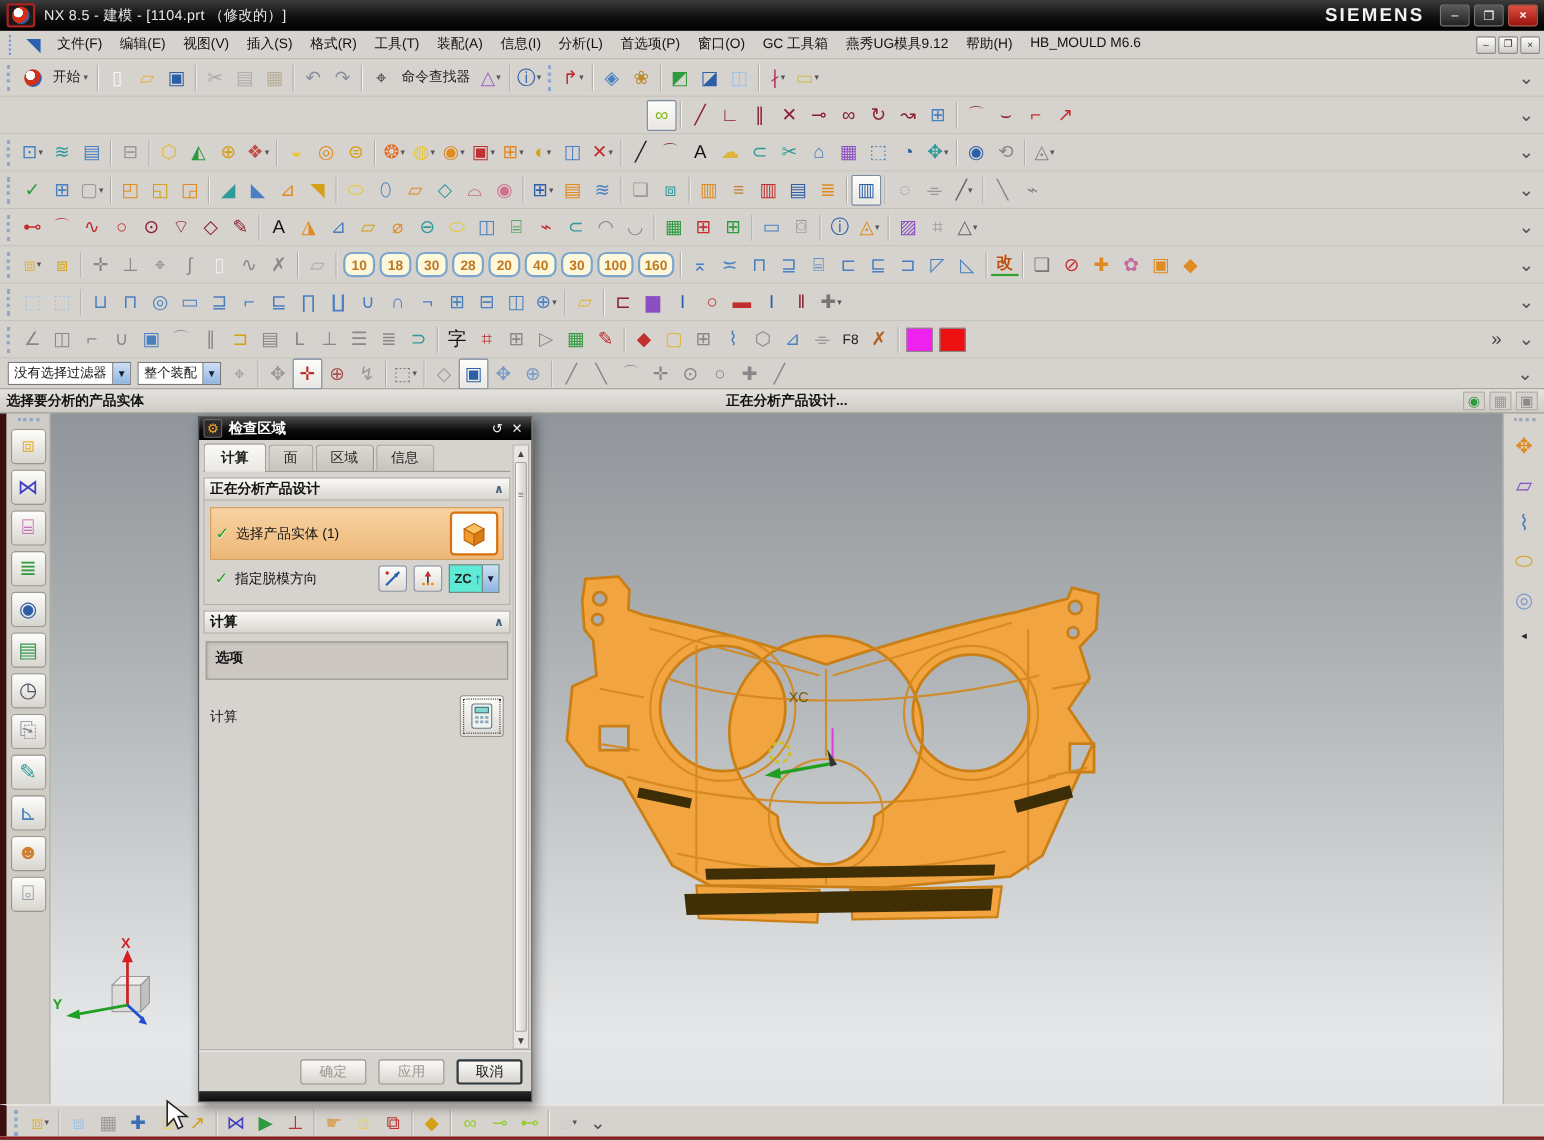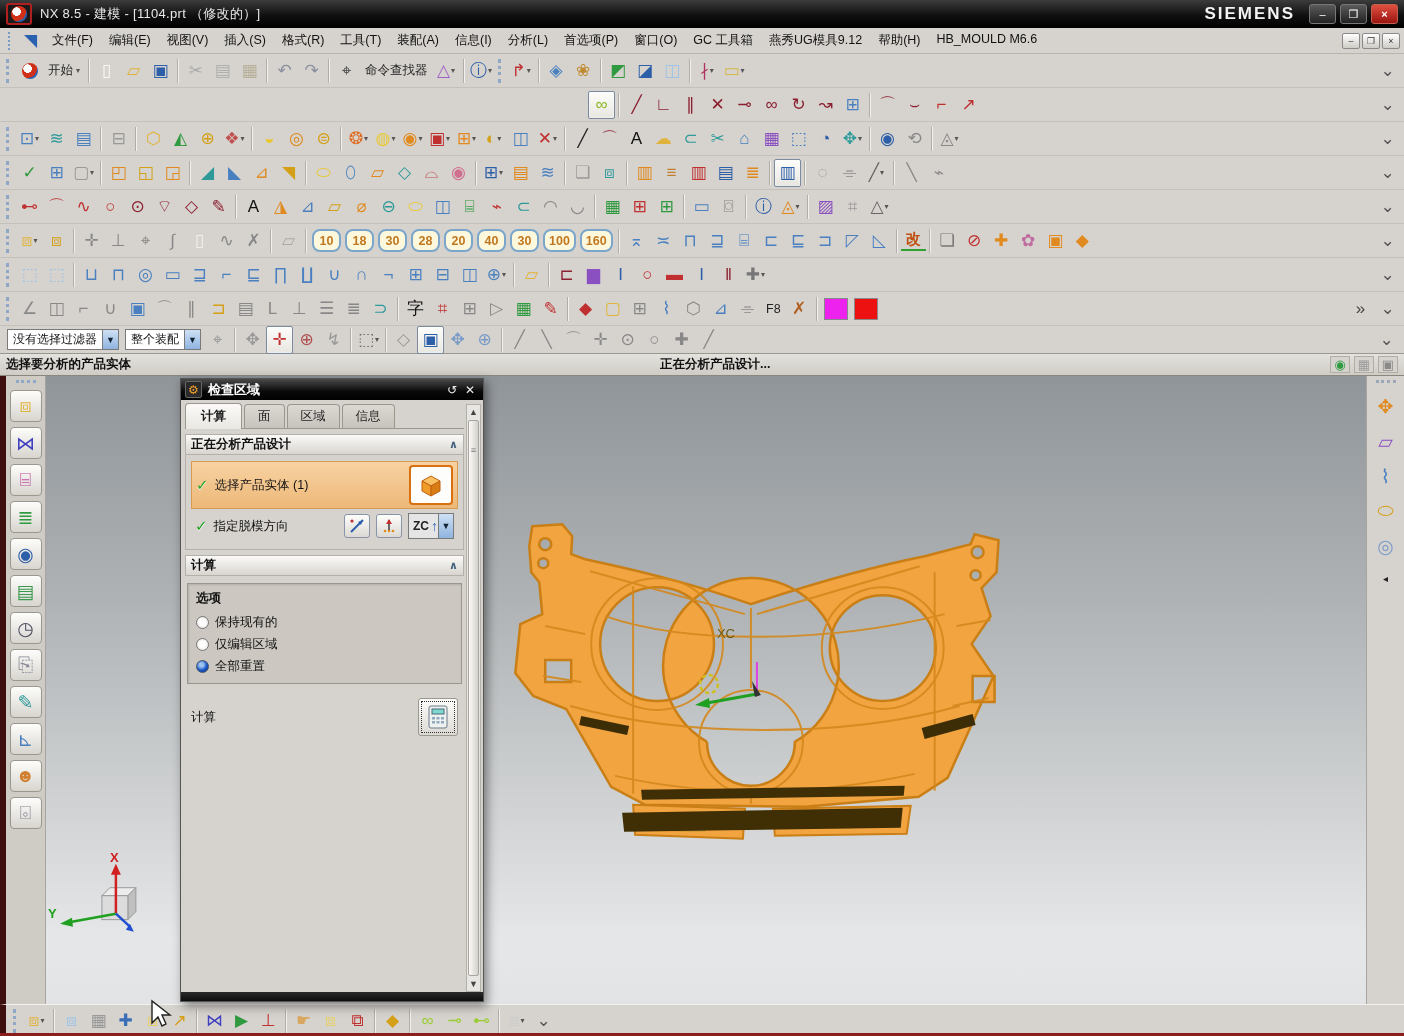--- a/index.html
+++ b/index.html
@@ -70,21 +70,21 @@
   .dtab.active{background:linear-gradient(#fbfaf8,#e9e7e2);font-weight:bold;padding:4px 15px;position:relative;top:1px;}
   .grp-hdr{height:21px;background:linear-gradient(#fbfaf8,#d8d5cf);border:1px solid #b4b1aa;display:flex;align-items:center;font-size:12.5px;font-weight:bold;color:#111;padding:0 5px;margin-top:5px;flex:none;}
   .grp-hdr .chev{margin-left:auto;color:#44617e;font-size:11px;}
   .grp-box{border:1px solid #b4b1aa;border-top:none;padding:6px 5px;flex:none;}
   .sel-row{display:flex;align-items:center;gap:6px;padding:3px 4px;font-size:12.5px;color:#111;min-height:34px;}
   .sel-row.hl{background:linear-gradient(#f7d2a2,#edb878);border:1px solid #d89c50;}
   .chk{color:#1fa020;font-weight:bold;font-size:15px;text-shadow:0 1px 0 #fff;}
   .rowlabel{flex:1;}
   .cube-btn{width:44px;height:40px;background:#fdfdfb;border:2px solid #d87010;border-radius:4px;display:flex;align-items:center;justify-content:center;padding:0;}
   .mini-btn{width:26px;height:24px;background:linear-gradient(#fdfdfb,#dcd9d3);border:1px solid #8a94a8;border-radius:3px;display:flex;align-items:center;justify-content:center;}
-  .zc-combo{display:flex;align-items:center;height:26px;border:1px solid #7a7a7a;background:#e5e5e5;}
+  .zc-combo{display:flex;align-items:center;height:26px;border:1px solid #7a7a7a;background:#5eead4;}
   .zc-text{font-size:12px;font-weight:bold;color:#222;padding:0 2px 0 4px;}
   .zc-arrow{color:#2d5fae;font-weight:bold;font-size:14px;}
   .zc-dd{width:15px;height:100%;background:linear-gradient(#cfe0f4,#8fb4e0);border-left:1px solid #7a7a7a;font-size:9px;display:flex;align-items:center;justify-content:center;color:#123;}
   .inset{background:#ccc8c1;border:1px solid #9a978f;box-shadow:inset 1px 1px 2px #b2afa8;margin:7px 2px 0 2px;padding:6px 8px;flex:none;}
   .opt-title{font-weight:bold;font-size:12.5px;color:#111;margin-bottom:4px;}
   .radio-row{display:flex;align-items:center;gap:6px;font-size:12.5px;color:#111;padding:2.5px 0;}
   .rdot{width:13px;height:13px;border-radius:50%;background:radial-gradient(#fff 40%,#d8d5cf);border:1px solid #777;position:relative;flex:none;}
   .rdot.sel{background:radial-gradient(circle at 40% 35%,#9cc4ee 0 20%,#1c56c8 55%,#0a2f80);border-color:#456;}
   .calc-row{display:flex;align-items:center;justify-content:space-between;font-size:12.5px;color:#111;padding:14px 6px 4px 6px;flex:none;}
   .calc-btn{width:40px;height:38px;background:linear-gradient(#fdfdfb,#dcd9d3);border:1px solid #9a978f;outline:1px dotted #333;outline-offset:-4px;border-radius:3px;display:flex;align-items:center;justify-content:center;padding:0;}
@@ -1211,34 +1211,20 @@
             </span>
           </div>
         </div>
 
         <div class="grp-hdr">
           <span>计算</span>
           <span class="chev">∧</span>
         </div>
         <div class="inset">
           <div class="opt-title">选项</div>
-          <div id="radios">
-              <div class="radio-row">
-                <span class="rdot"></span>
-                <span>保持现有的</span>
-              </div>
-              <div class="radio-row">
-                <span class="rdot"></span>
-                <span>仅编辑区域</span>
-              </div>
-              <div class="radio-row">
-                <span class="rdot sel"></span>
-                <span>全部重置</span>
-              </div>
-            </div>
         </div>
 
         <div class="calc-row">
           <span>计算</span>
           <button class="calc-btn">
             <svg width="22" height="24" viewBox="0 0 22 24">
               <rect x="2" y="1" width="18" height="22" rx="2" fill="#eef2ee" stroke="#6a7a8a"></rect>
               <rect x="5" y="4" width="12" height="5" fill="#7fd8d0" stroke="#4a6a7a"></rect>
               <g fill="#8fa8c0">
                   <rect x="5" y="12" width="3" height="2.5"></rect>
@@ -1255,20 +1241,25 @@
         <div class="dlg-fill"></div>
       </div>
 
       <div class="dlg-sb">
         <span class="sb-arrow">▲</span>
         <span class="sb-thumb">≡</span>
         <span class="sb-arrow">▼</span>
       </div>
     </div>
 
+    <div class="dlg-foot">
+      <button class="dbtn dis">确定</button>
+      <button class="dbtn dis">应用</button>
+      <button class="dbtn def">取消</button>
+    </div>
     <div class="dlg-edge"></div>
   </div>
 
   <div class="bottombar" id="bottombar">
     <svg class="cursor" width="26" height="30" viewBox="0 0 26 30">
       <path d="M4,2 L4,24 L10,18 L14,27 L18,25 L14,16 L22,16 Z" fill="#fff" stroke="#222" stroke-width="1.4"></path>
     </svg>
   <span class="tb-grip"></span>
       <span class="tbi">
         <span class="g" style="color: rgb(224, 180, 60);">⧈</span>

